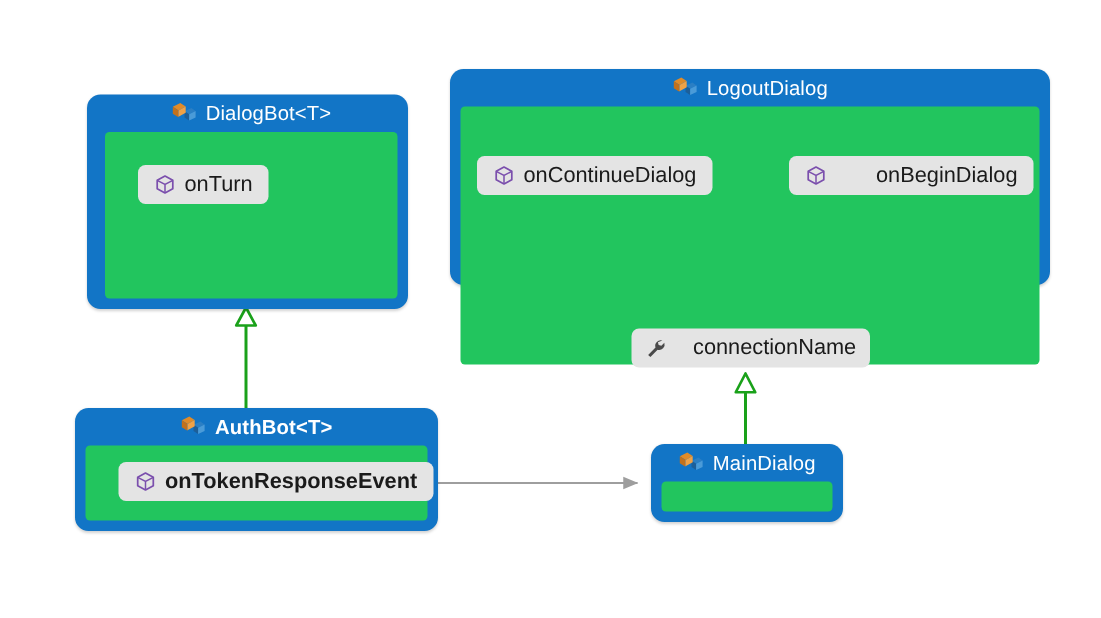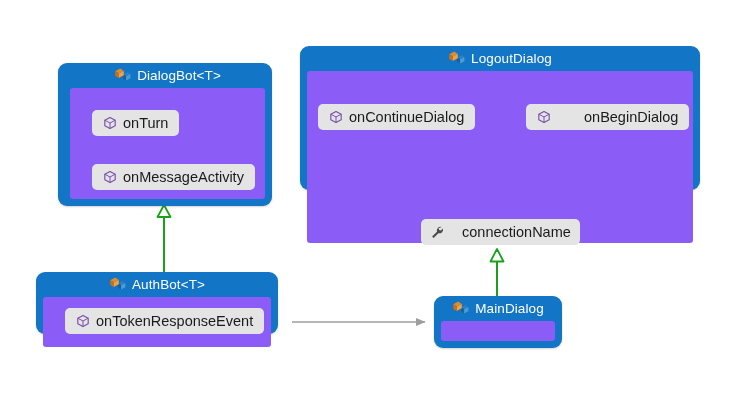--- a/index.html
+++ b/index.html
@@ -31,21 +31,21 @@
     display: flex;
     align-items: center;
     justify-content: center;
     gap: 6px;
     color: #ffffff;
     font-size: 13.5px;
     letter-spacing: 0.1px;
     white-space: nowrap;
   }
   .class-body {
-    background: #8b5cf6;
+    background: #22c55e;
     border-radius: 3px;
     box-sizing: border-box;
     position: relative;
     width: 100%;
   }
 
   
   .member {
     position: absolute;
     background: #e4e4e4;
@@ -142,29 +142,20 @@
     <div class="class-body" style="height:111px;">
       <div class="member" style="left:22px; top:22px;">
         <span class="icon icon-method">
           <svg viewBox="0 0 14 14" width="14" height="14" xmlns="http://www.w3.org/2000/svg">
             <path d="M7 1.4 L12.2 4.2 L12.2 9.8 L7 12.6 L1.8 9.8 L1.8 4.2 Z" fill="none" stroke="#7b4fad" stroke-width="1.15" stroke-linejoin="round"></path>
             <path d="M1.8 4.2 L7 7.0 L12.2 4.2 M7 7.0 L7 12.6" fill="none" stroke="#7b4fad" stroke-width="1.0"></path>
           </svg>
         </span>
         <span>onTurn</span>
       </div>
-      <div class="member" style="left:22px; top:76px;">
-        <span class="icon icon-method">
-          <svg viewBox="0 0 14 14" width="14" height="14" xmlns="http://www.w3.org/2000/svg">
-            <path d="M7 1.4 L12.2 4.2 L12.2 9.8 L7 12.6 L1.8 9.8 L1.8 4.2 Z" fill="none" stroke="#7b4fad" stroke-width="1.15" stroke-linejoin="round"></path>
-            <path d="M1.8 4.2 L7 7.0 L12.2 4.2 M7 7.0 L7 12.6" fill="none" stroke="#7b4fad" stroke-width="1.0"></path>
-          </svg>
-        </span>
-        <span>onMessageActivity</span>
-      </div>
     </div>
   </div>
 
   <div class="class-box" style="left:300px; top:46px; width:400px; height:144px;">
     <div class="class-header">
       <span class="icon icon-class">
         <svg viewBox="0 0 17 15" width="17" height="15" xmlns="http://www.w3.org/2000/svg">
           <path d="M1.2 3.2 L6.2 0.6 L9.8 3.0 L5.0 5.6 Z" fill="#e08b28"></path>
           <path d="M1.2 3.2 L5.0 5.6 L5.0 10.2 L1.2 7.9 Z" fill="#c2711c"></path>
           <path d="M9.0 6.2 L13.6 4.0 L16.4 6.0 L12.1 8.2 Z" fill="#2b7fc4"></path>
@@ -202,21 +193,21 @@
           <svg viewBox="0 0 14 14" width="14" height="14" xmlns="http://www.w3.org/2000/svg">
             <path d="M11.6 2.0 A3.7 3.7 0 0 0 7.0 6.7 L2.1 11.6 L3.6 13.0 L8.4 8.2
                      A3.7 3.7 0 0 0 12.9 3.5 L10.9 5.5 L9.1 5.0 L8.6 3.2 Z" fill="#4a4a4a"></path>
           </svg>
         </span>
         <span>connectionName</span>
       </div>
     </div>
   </div>
 
-  <div class="class-box" style="left:36px; top:272px; width:242px; height:62px;">
+  <div class="class-box" style="left:50px; top:272px; width:242px; height:82px;font-weight:bold;">
     <div class="class-header">
       <span class="icon icon-class">
         <svg viewBox="0 0 17 15" width="17" height="15" xmlns="http://www.w3.org/2000/svg">
           <path d="M1.2 3.2 L6.2 0.6 L9.8 3.0 L5.0 5.6 Z" fill="#e08b28"></path>
           <path d="M1.2 3.2 L5.0 5.6 L5.0 10.2 L1.2 7.9 Z" fill="#c2711c"></path>
           <path d="M9.0 6.2 L13.6 4.0 L16.4 6.0 L12.1 8.2 Z" fill="#2b7fc4"></path>
           <path d="M9.0 6.2 L12.1 8.2 L12.1 12.4 L9.0 10.4 Z" fill="#1c5f99"></path>
           <path d="M12.1 8.2 L16.4 6.0 L16.4 10.3 L12.1 12.4 Z" fill="#4a9bd8"></path>
           <path d="M5.0 5.6 L9.8 3.0 L9.8 7.2 L5.0 9.8 Z" fill="#f0a246"></path>
         </svg>

